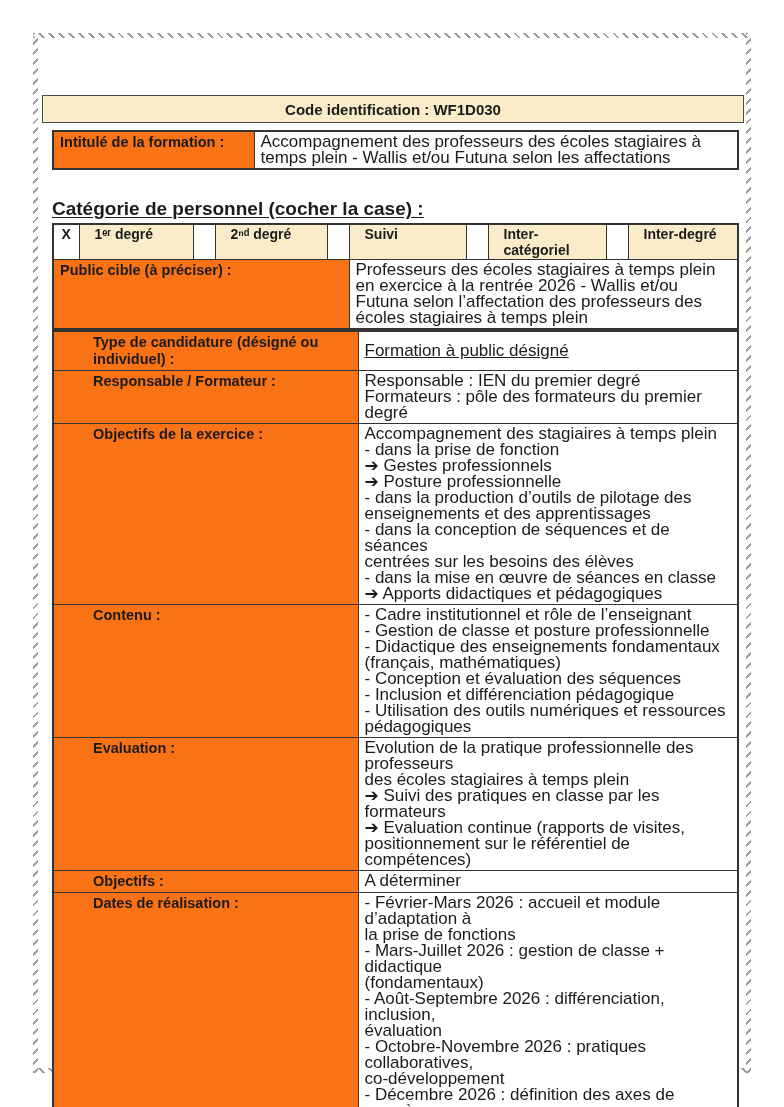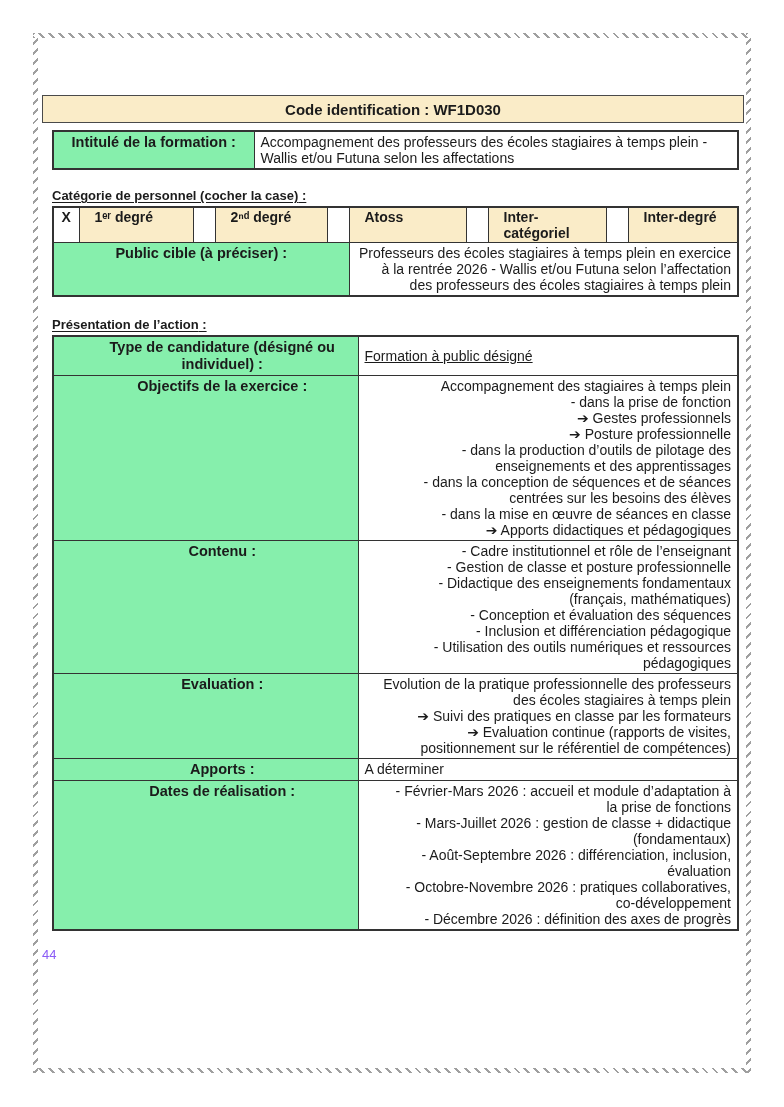--- a/index.html
+++ b/index.html
@@ -25,30 +25,30 @@
     background:#faecc8;border:1.5px solid #4a4a4a;
     display:flex;align-items:center;justify-content:center;
     font-weight:bold;font-size:15px;
   }
   .band .sep{white-space:pre;}
 
   table{border-collapse:collapse;table-layout:fixed;width:685px;margin-left:10px;}
   table, td{border:1px solid #333;}
   table{border-width:2px;}
   td{padding:2px 6px;vertical-align:top;box-sizing:border-box;}
-  .lbl{background:#86efac;font-weight:bold;font-size:14.5px;line-height:17px;text-align:center;}
-  .val{background:#ffffff;font-size:14px;line-height:16px;}
-  .pre{white-space:pre-line;text-align:right;}
+  .lbl{background:#f97316;font-weight:bold;font-size:14.5px;line-height:17px;}
+  .val{background:#ffffff;font-size:17px;line-height:16px;}
+  .pre{white-space:pre-line;}
   .vcenter{vertical-align:middle;text-decoration:underline;}
 
   .intitule{margin-top:7px;}
 
   .heading{
-    margin:18px 0 3px 10px;
-    font-weight:bold;font-size:13px;
+    margin:28px 0 3px 10px;
+    font-weight:bold;font-size:19px;
     text-decoration:underline;
     text-underline-offset:2px;
   }
   .heading .colon{text-decoration:none;}
 
   .cat-table td{height:20px;}
   .cat-table .opt{background:#faecc8;font-weight:bold;font-size:14px;padding:1px 15px;}
   .cat-table .chk{background:#ffffff;text-align:center;font-weight:bold;font-size:14px;padding:1px 2px;}
   .cat-table .blank{background:#ffffff;}
   .cat-table .public-lbl{height:auto;}
@@ -109,45 +109,49 @@
         <col style="width:22px">
           <col style="width:110px">
       </colgroup>
       <tbody>
           <tr>
         <td class="chk">X</td>
         <td class="opt">1ᵉʳ degré</td>
         <td class="chk blank"></td>
         <td class="opt">2ⁿᵈ degré</td>
         <td class="chk blank"></td>
-        <td class="opt">Atoss</td>
+        <td class="opt">Suivi</td>
         <td class="chk blank"></td>
         <td class="opt">Inter-catégoriel</td>
         <td class="chk blank"></td>
         <td class="opt">Inter-degré</td>
       </tr>
       <tr>
         <td class="lbl public-lbl" colspan="5">Public cible (à préciser) :</td>
         <td class="val pre" colspan="5">Professeurs des écoles stagiaires à temps plein en exercice à la rentrée 2026 - Wallis et/ou Futuna selon l’affectation des professeurs des écoles stagiaires à temps plein</td>
       </tr>
     </tbody>
       </table>
 
-    <div class="heading heading2"><span>Présentation de l’action</span><span class="colon"> :</span></div>
 
     <table class="main-table">
       <colgroup>
           <col style="width:305px">
           <col style="width:173px">
           <col style="width:207px">
         </colgroup>
       <tbody>
           <tr>
         <td class="lbl">Type de candidature (désigné ou individuel) :</td>
         <td class="val vcenter" colspan="2">Formation à public désigné</td>
+      </tr>
+      <tr>
+        <td class="lbl">Responsable / Formateur :</td>
+        <td class="val pre" colspan="2">Responsable : IEN du premier degré
+Formateurs : pôle des formateurs du premier degré</td>
       </tr>
       <tr>
         <td class="lbl">Objectifs de la exercice :</td>
         <td class="val pre" colspan="2">Accompagnement des stagiaires à temps plein
 - dans la prise de fonction
 ➔ Gestes professionnels
 ➔ Posture professionnelle
 - dans la production d’outils de pilotage des
 enseignements et des apprentissages
 - dans la conception de séquences et de séances
@@ -168,21 +172,21 @@
       </tr>
       <tr>
         <td class="lbl">Evaluation :</td>
         <td class="val pre" colspan="2">Evolution de la pratique professionnelle des professeurs
 des écoles stagiaires à temps plein
 ➔ Suivi des pratiques en classe par les formateurs
 ➔ Evaluation continue (rapports de visites,
 positionnement sur le référentiel de compétences)</td>
       </tr>
       <tr>
-        <td class="lbl">Apports :</td>
+        <td class="lbl">Objectifs :</td>
         <td class="val" colspan="2">A déterminer</td>
       </tr>
       <tr>
         <td class="lbl">Dates de réalisation :</td>
         <td class="val pre" colspan="2">- Février-Mars 2026 : accueil et module d’adaptation à
 la prise de fonctions
 - Mars-Juillet 2026 : gestion de classe + didactique
 (fondamentaux)
 - Août-Septembre 2026 : différenciation, inclusion,
 évaluation

